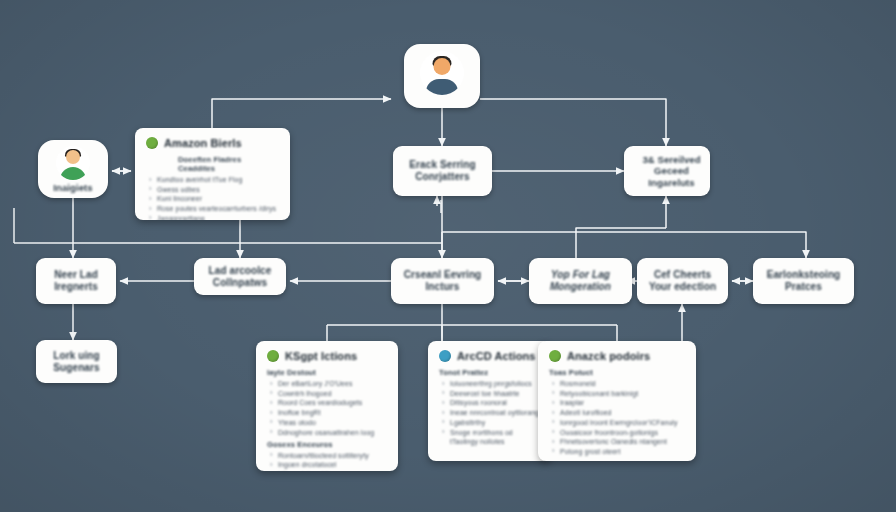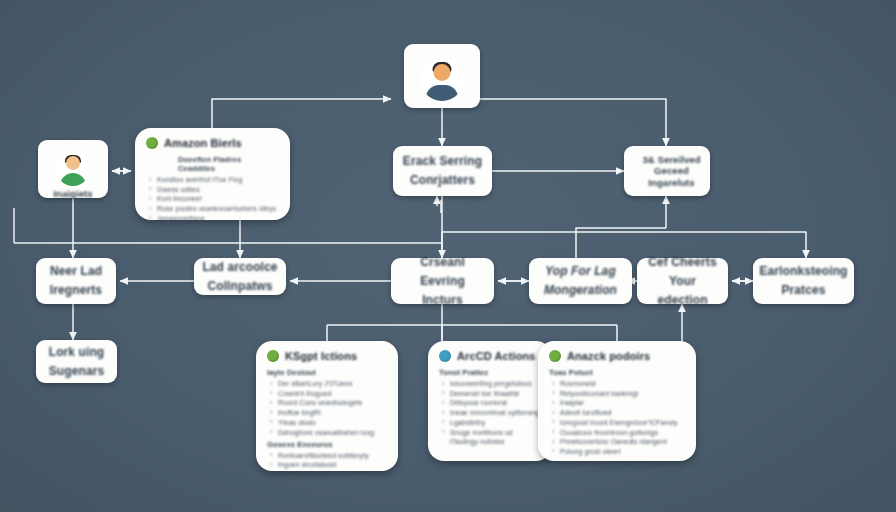--- a/index.html
+++ b/index.html
@@ -46,31 +46,32 @@
     z-index: 3;
   }
   
   .blur {
     filter: blur(0.9px);
     -webkit-font-smoothing: antialiased;
     letter-spacing: 0.1px;
     user-select: none;
   }
   .node-label {
-    font-size: 12px;
-    line-height: 19px;
+    font-size: 10px;
+    line-height: 12px;
     font-weight: 600;
     color: #32404c;
     padding: 0 7px;
     white-space: pre-line;
   }
   
   .avatar-node {
-    padding-top: 10px;
+    padding-top: 4px;
     justify-content: flex-start;
+    border-radius: 16px;
   }
   .avatar {
     position: relative;
     width: 44px;
     height: 44px;
     border-radius: 50%;
     background: #ffffff;
     overflow: hidden;
     margin-top: 3px;
     flex: none;
@@ -113,21 +114,21 @@
     font-weight: 600;
     line-height: 11px;
     margin-top: 2px;
     color: #32404c;
   }
   
   .card {
     position: absolute;
     box-sizing: border-box;
     background: #fdfdfc;
-    border-radius: 16px;
+    border-radius: 8px;
     box-shadow: 0 3px 7px rgba(0,0,0,0.32);
     padding: 9px 11px 10px 11px;
     color: #2f3b45;
     z-index: 3;
     overflow: hidden;
   }
   .card-head {
     display: flex;
     align-items: center;
     gap: 6px;

